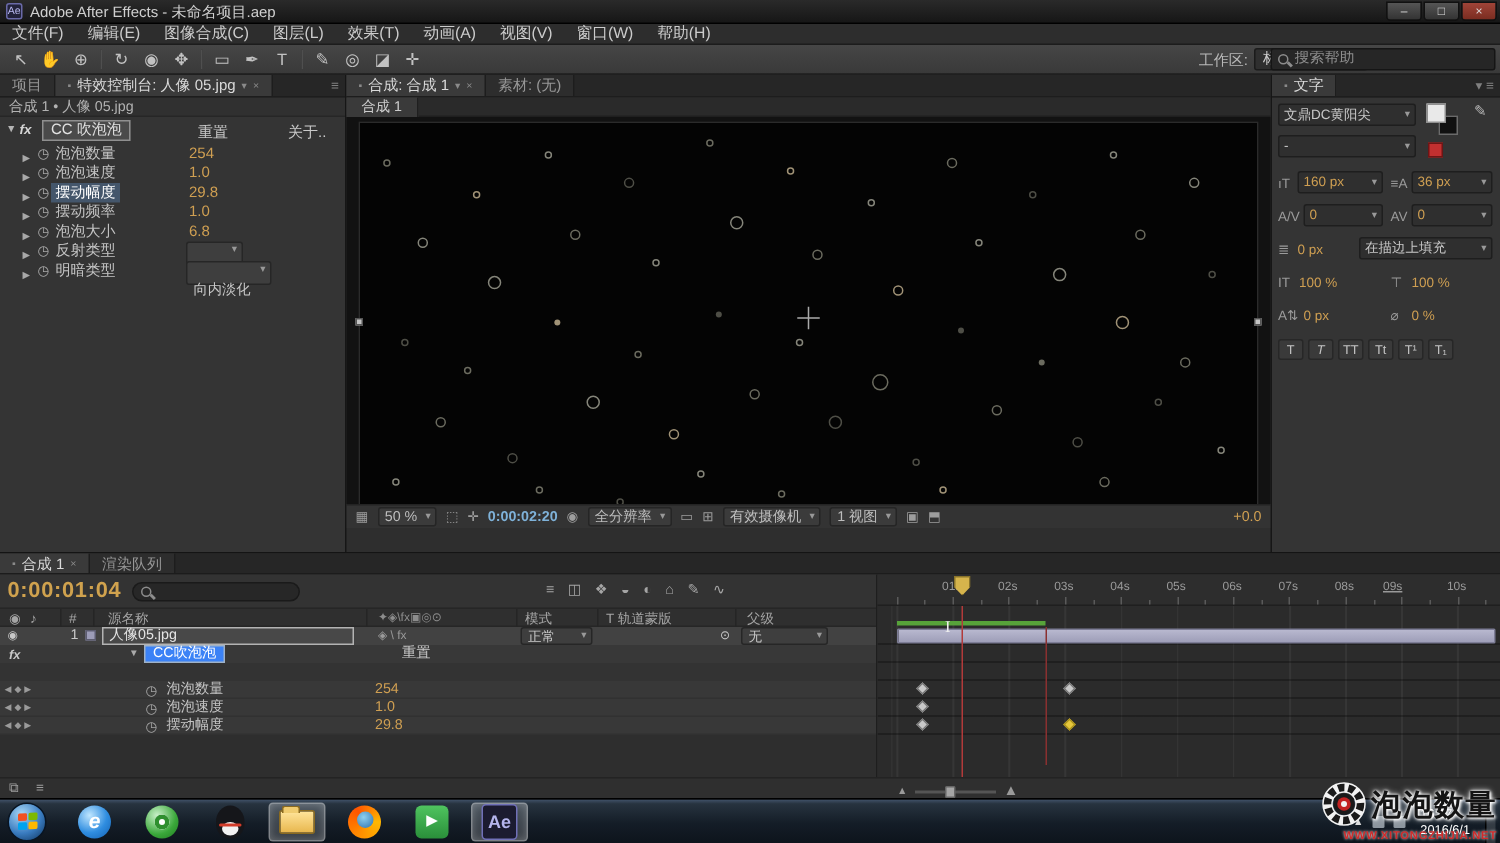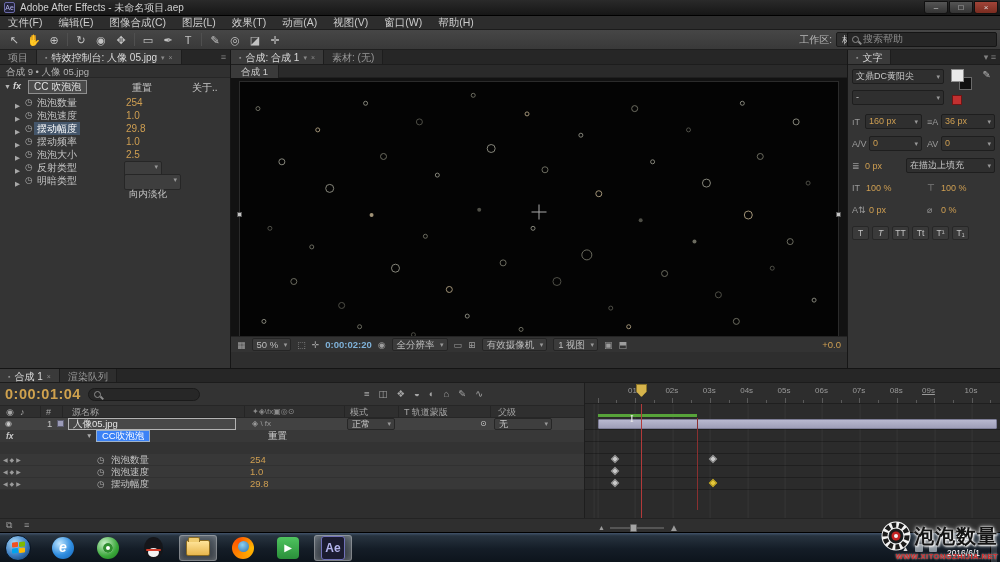--- a/index.html
+++ b/index.html
@@ -283,21 +283,21 @@
           <span>项目</span>
         </span>
         <span class="ptab active">
           <span class="dot">▪</span>
           <span>特效控制台: 人像 05.jpg</span>
           <span class="tx">▾</span>
           <span class="tx">×</span>
         </span>
         <span class="ptend">≡</span>
       </div>
-      <div class="crumb">合成 9 • 人像 05.jpg</div>
+      <div class="crumb">合成 1 • 人像 05.jpg</div>
       <div class="fxhead">
         <span class="twirl">▼</span>
         <span class="fxbadge">fx</span>
         <span class="fxname">CC 吹泡泡</span>
         <span class="fxreset">重置</span>
         <span class="fxabout">关于..</span>
       </div>
       <div>
           <div class="prow">
             <span class="twirl">▶</span>
@@ -320,21 +320,21 @@
           <div class="prow">
             <span class="twirl">▶</span>
             <span class="stopw">◷</span>
             <span class="plabel">摆动频率</span>
             <span class="pval">1.0</span>
           </div>
           <div class="prow">
             <span class="twirl">▶</span>
             <span class="stopw">◷</span>
             <span class="plabel">泡泡大小</span>
-            <span class="pval">2.5</span>
+            <span class="pval">6.8</span>
           </div>
           <div class="prow">
             <span class="twirl">▶</span>
             <span class="stopw">◷</span>
             <span class="plabel">反射类型</span>
             <span class="pdrop">液态<b class="caret">▾</b></span>
           </div>
           <div class="prow">
             <span class="twirl">▶</span>
             <span class="stopw">◷</span>

